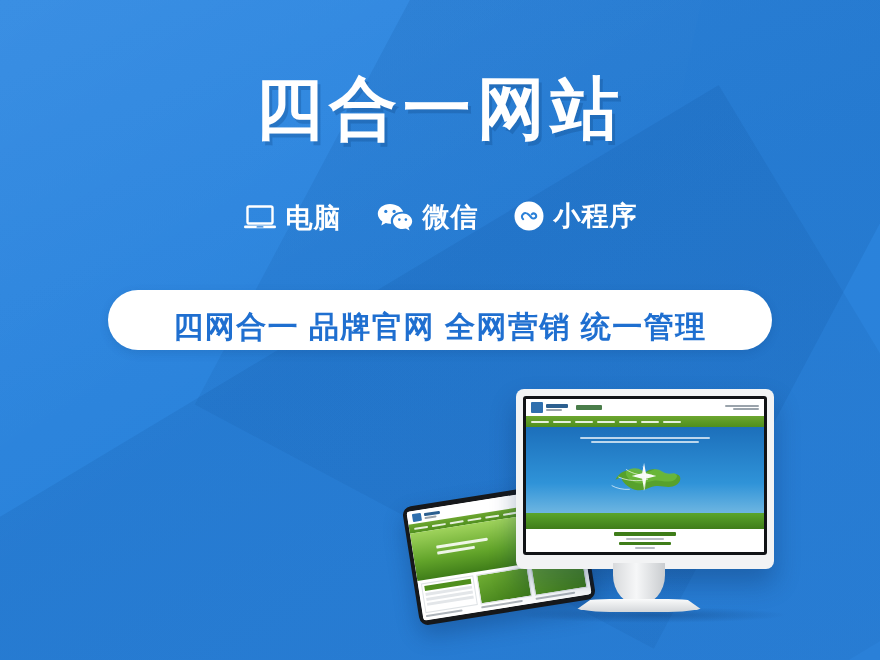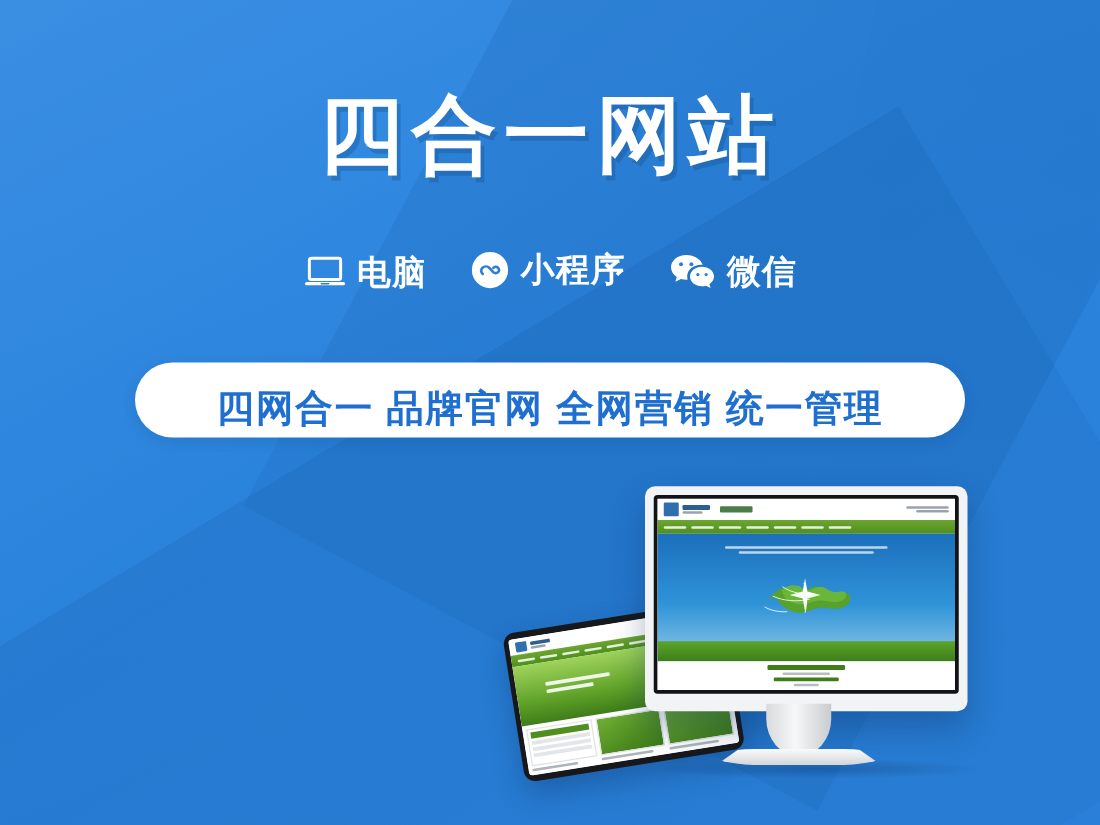--- a/index.html
+++ b/index.html
@@ -375,43 +375,43 @@
       <span class="channel-icon">
         <svg width="34" height="28" viewBox="0 0 34 28">
           <rect x="4.5" y="2.5" width="25" height="17" rx="1.6" fill="none" stroke="#ffffff" stroke-width="2.4"></rect>
           <rect x="1" y="21.6" width="32" height="2.6" rx="1.3" fill="#ffffff"></rect>
           <rect x="13.5" y="22.3" width="7" height="1.2" rx="0.6" fill="#2a80d8"></rect>
         </svg>
       </span>
       <span class="channel-label">电脑</span>
     </div>
 
-
-    <div class="channel">
-      <span class="channel-icon">
-        <svg width="32" height="32" viewBox="0 0 32 32">
-          <circle cx="16" cy="16" r="14.5" fill="#ffffff"></circle>
-          <path d="M10.2 19.2c-1.6-1.3-1.7-3.6-.2-5 1.5-1.45 4-1.35 5.5.2l.9.95 1.1 1.2 1.05 1.1c1.05 1.1 2.85 1.15 3.9.1 1.05-1 1-2.65-.1-3.6-1.05-.9-2.7-.8-3.65.2" fill="none" stroke="#2a80d8" stroke-width="2.1" stroke-linecap="round"></path>
-        </svg>
-      </span>
-      <span class="channel-label">小程序</span>
-    </div>
 
     <div class="channel">
       <span class="channel-icon">
         <svg width="38" height="30" viewBox="0 0 38 30">
           <path d="M14 2C7.2 2 1.8 6.4 1.8 11.8c0 3.1 1.8 5.9 4.6 7.7L5.3 23.4l4.5-2.3c1.3.4 2.7.6 4.2.6.4 0 .8 0 1.2-.05-.3-.85-.45-1.75-.45-2.65 0-5.1 5-9.2 11.2-9.2.4 0 .8.02 1.2.06C25.9 5.7 20.5 2 14 2z" fill="#ffffff"></path>
           <circle cx="9.8" cy="9.4" r="1.6" fill="#2a80d8"></circle>
           <circle cx="18.1" cy="9.4" r="1.6" fill="#2a80d8"></circle>
           <path d="M36.2 19.2c0-4.3-4.3-7.8-9.6-7.8s-9.6 3.5-9.6 7.8 4.3 7.8 9.6 7.8c1.15 0 2.25-.16 3.27-.46l3.63 1.86-1-3.1c2.27-1.42 3.7-3.6 3.7-6.1z" fill="#ffffff"></path>
           <circle cx="23.3" cy="17.6" r="1.3" fill="#2a80d8"></circle>
           <circle cx="29.9" cy="17.6" r="1.3" fill="#2a80d8"></circle>
         </svg>
       </span>
       <span class="channel-label">微信</span>
+    </div>
+
+    <div class="channel">
+      <span class="channel-icon">
+        <svg width="32" height="32" viewBox="0 0 32 32">
+          <circle cx="16" cy="16" r="14.5" fill="#ffffff"></circle>
+          <path d="M10.2 19.2c-1.6-1.3-1.7-3.6-.2-5 1.5-1.45 4-1.35 5.5.2l.9.95 1.1 1.2 1.05 1.1c1.05 1.1 2.85 1.15 3.9.1 1.05-1 1-2.65-.1-3.6-1.05-.9-2.7-.8-3.65.2" fill="none" stroke="#2a80d8" stroke-width="2.1" stroke-linecap="round"></path>
+        </svg>
+      </span>
+      <span class="channel-label">小程序</span>
     </div>
 
   </div>
 
   <div class="pill">
     <span class="pill-text">四网合一  品牌官网 全网营销 统一管理</span>
   </div>
 
   <div class="devices">
 

